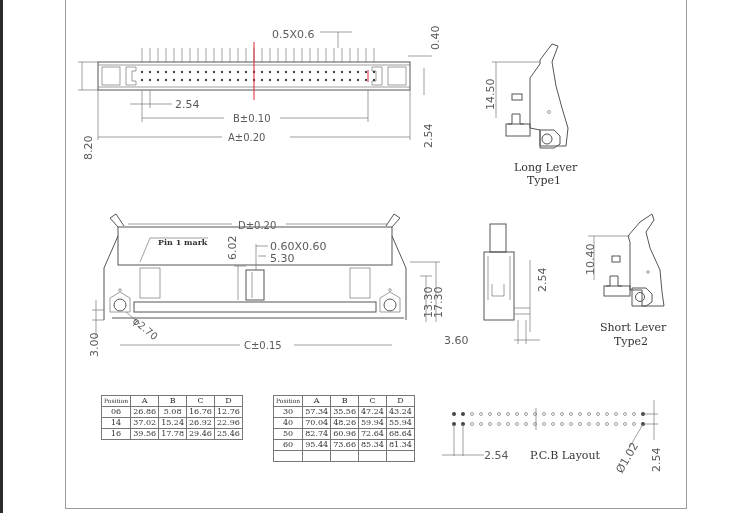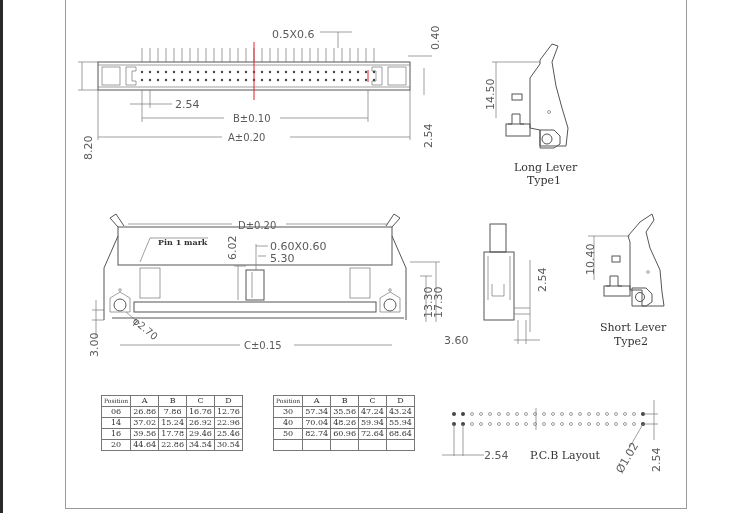--- a/index.html
+++ b/index.html
@@ -322,44 +322,37 @@
       <tr>
     <th>Position</th>
     <th class="h">A</th>
     <th class="h">B</th>
     <th class="h">C</th>
     <th class="h">D</th>
   </tr>
   <tr>
         <td>06</td>
         <td>26.86</td>
-        <td>7.86</td>
+        <td>5.08</td>
         <td>16.76</td>
         <td>12.76</td>
       </tr>
   <tr>
         <td>14</td>
         <td>37.02</td>
         <td>15.24</td>
         <td>26.92</td>
         <td>22.96</td>
       </tr>
   <tr>
         <td>16</td>
         <td>39.56</td>
         <td>17.78</td>
         <td>29.46</td>
         <td>25.46</td>
-      </tr>
-  <tr>
-        <td>20</td>
-        <td>44.64</td>
-        <td>22.86</td>
-        <td>34.54</td>
-        <td>30.54</td>
       </tr>
 </tbody>
   </table>
 
 <table class="pt" style="left:273px;top:395px;">
   <tbody>
       <tr>
     <th>Position</th>
     <th class="h">A</th>
     <th class="h">B</th>
@@ -381,20 +374,27 @@
         <td>55.94</td>
       </tr>
   <tr>
         <td>50</td>
         <td>82.74</td>
         <td>60.96</td>
         <td>72.64</td>
         <td>68.64</td>
       </tr>
   <tr>
+        <td>60</td>
+        <td>95.44</td>
+        <td>73.66</td>
+        <td>85.34</td>
+        <td>81.34</td>
+      </tr>
+  <tr>
         <td style="width:22px"></td>
         <td></td>
         <td></td>
         <td></td>
         <td></td>
       </tr>
 </tbody>
   </table>
 
 </body></html>

